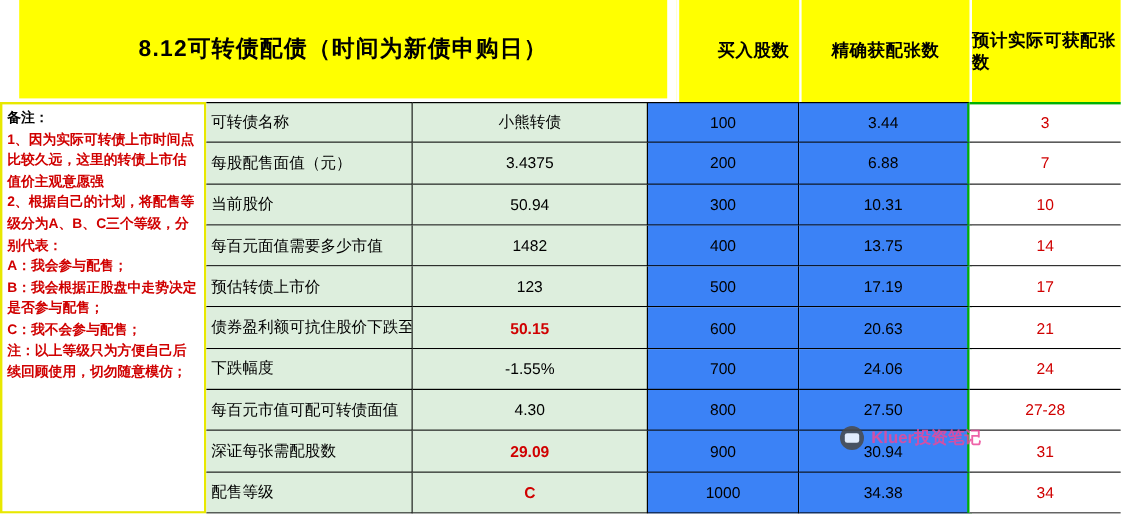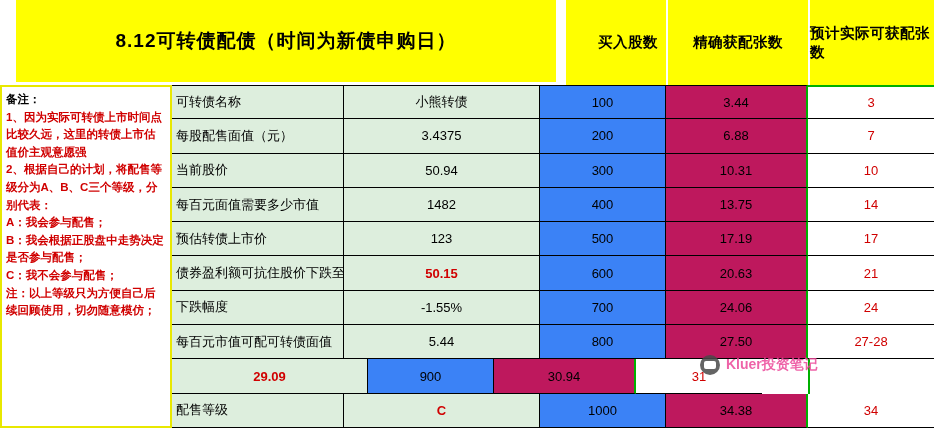--- a/index.html
+++ b/index.html
@@ -119,21 +119,21 @@
     font-size: 13px;
   }
   .c-buy {
     width: 126px;
     background: #3b82f6;
     justify-content: center;
     border-right: 1px solid #000000;
   }
   .c-exact {
     width: 142px;
-    background: #be185d;
+    background: #3b82f6;
     justify-content: center;
     border-right: 2px solid #00b000;
   }
   .c-est {
     width: 126px;
     background: #ffffff;
     justify-content: center;
     color: #d00000;
     border-right: none;
   }
@@ -263,26 +263,27 @@
       </div>
       <div class="row">
         <div class="cell c-label">下跌幅度</div>
         <div class="cell c-val">-1.55%</div>
         <div class="cell c-buy">700</div>
         <div class="cell c-exact">24.06</div>
         <div class="cell c-est">24</div>
       </div>
       <div class="row">
         <div class="cell c-label">每百元市值可配可转债面值</div>
-        <div class="cell c-val">5.44</div>
+        <div class="cell c-val">4.30</div>
         <div class="cell c-buy">800</div>
         <div class="cell c-exact">27.50</div>
         <div class="cell c-est">27-28</div>
       </div>
       <div class="row">
+        <div class="cell c-label">深证每张需配股数</div>
         <div class="cell c-val red">29.09</div>
         <div class="cell c-buy">900</div>
         <div class="cell c-exact">30.94</div>
         <div class="cell c-est">31</div>
       </div>
       <div class="row">
         <div class="cell c-label">配售等级</div>
         <div class="cell c-val red">C</div>
         <div class="cell c-buy">1000</div>
         <div class="cell c-exact">34.38</div>

